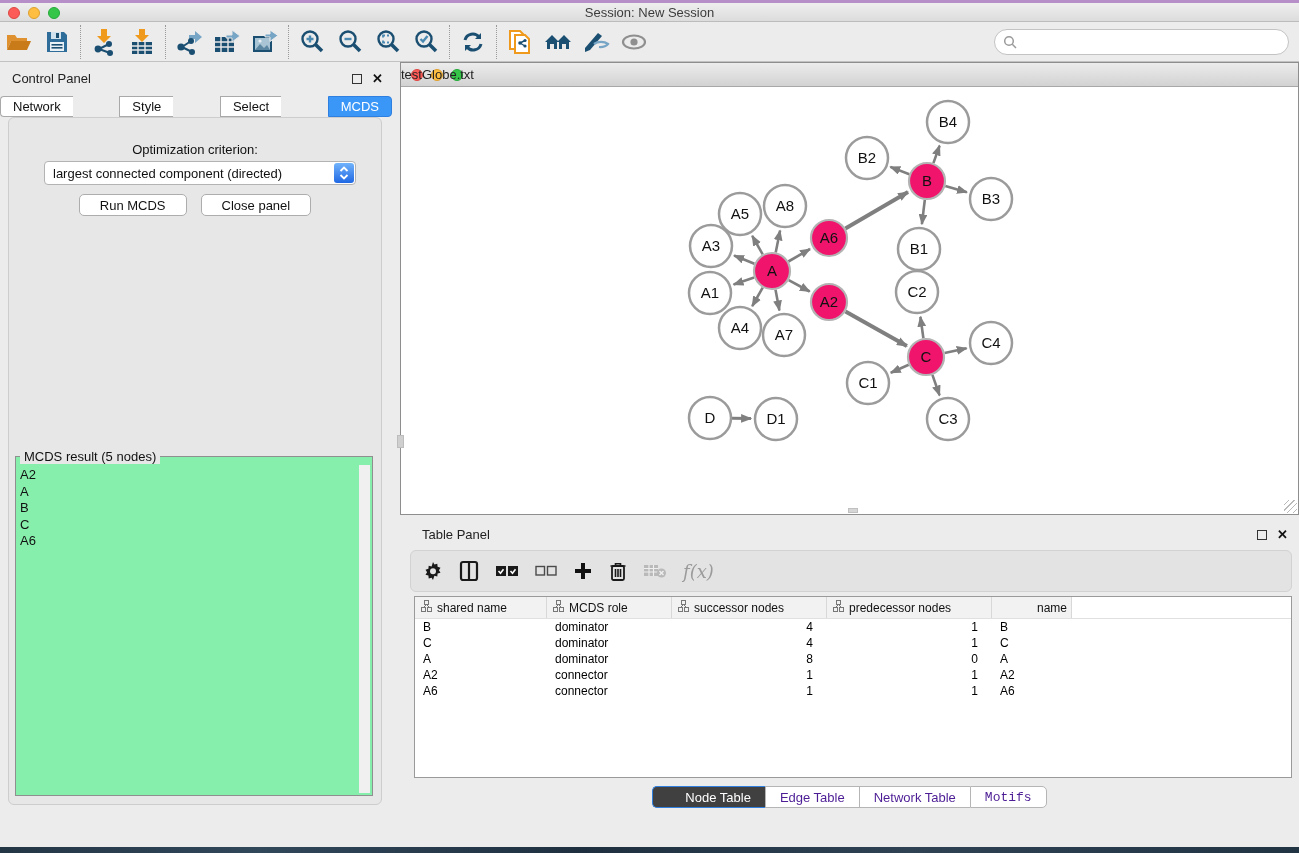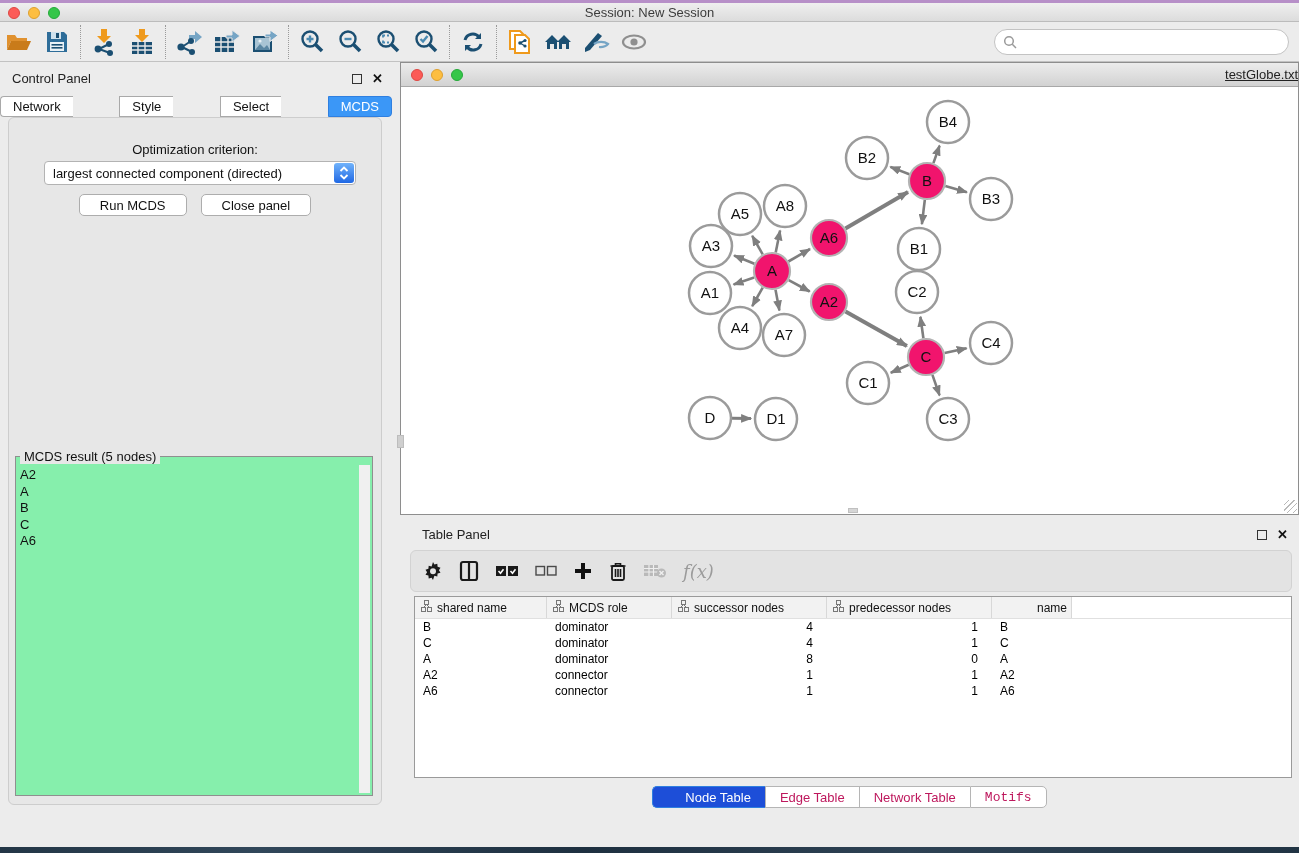--- a/index.html
+++ b/index.html
@@ -45,44 +45,44 @@
   .result-box { position:absolute; left:6px; right:8px; top:338px; bottom:8px; border:1px solid #8f8f8f; background:#86efac; }
   .result-legend { position:absolute; top:-8px; left:4px; background:#e7e7e7; padding:0 4px; font-size:13px; color:#111; }
   .result-list { position:absolute; inset:10px 14px 2px 4px; overflow:hidden; }
   .ritem { font-size:13px; line-height:16.5px; color:#111; }
   .result-scroll { position:absolute; top:8px; bottom:2px; right:2px; width:11px; background:#f0f0f0; }
 
   
   .net-window { position:absolute; left:400px; top:62px; width:899px; height:453px; background:#fff; border:1px solid #8e8e8e; }
   .net-titlebar { position:absolute; top:0; left:0; right:0; height:24px; background:linear-gradient(#ececec,#d2d2d2); border-bottom:1px solid #a8a8a8; }
   .net-titlebar .lights{ top:6px; left:10px; }
-  .net-titlebar .title{ position:absolute; left:0; right:0; top:4px; text-align:right; font-size:13px; color:#222;text-decoration:underline; }
+  .net-titlebar .title{ position:absolute; left:0; right:0; top:4px; text-align:left; font-size:13px; color:#222; }
   .net-content { position:absolute; top:24px; left:0; right:0; bottom:0; background:#fff; overflow:hidden; }
   .vthumb { position:absolute; left:-4px; top:372px; width:7px; height:13px; background:#cfcfcf; border:1px solid #bdbdbd; }
   .hthumb { position:absolute; left:447px; bottom:1px; width:10px; height:5px; background:#d6d6d6; border:1px solid #c0c0c0; }
   .resize-grip { position:absolute; right:1px; bottom:1px; width:13px; height:13px;
      background:repeating-linear-gradient(135deg, transparent 0 3px, #b9b9b9 3px 4px); }
 
   
   .table-panel { position:absolute; left:400px; top:518px; width:899px; height:300px; background:#ececec; }
   .tbl-toolbar { position:absolute; left:10px; right:7px; top:32px; height:42px; background:#e3e3e3; border:1px solid #d2d2d2; border-radius:6px; display:flex; align-items:center; padding-left:12px; gap:16px; }
   .tti { display:flex; align-items:center; justify-content:center; height:30px; }
   .fx { font-family:"DejaVu Serif",serif; font-style:italic; font-size:18px; color:#9b9b9b; }
   .tbl-box { position:absolute; left:14px; right:7px; top:78px; bottom:40px; background:#fff; border:1px solid #9a9a9a; overflow:hidden; }
   .thead { display:flex; height:22px; border-bottom:1px solid #e0e0e0; }
   .hcell { background:#f2f2f2; border-right:1px solid #d8d8d8; font-size:12px; color:#111; display:flex; align-items:center; padding:0 4px 0 6px; gap:5px; }
   .hcell.center { justify-content:flex-end; }
   .trow { display:flex; height:16px; }
   .tcell { font-size:12px; color:#000; line-height:16px; padding:0 14px 0 8px; white-space:nowrap; }
   .tcell.right { text-align:right; }
   .tbl-tabs { position:absolute; bottom:10px; left:0; right:0; display:flex; justify-content:center; }
-  .ttab { height:22px; padding:3px 14px; background:#fff; border:1px solid #b5b5b5; border-right:none; font-size:13px; color:#be185d; }
+  .ttab { height:22px; padding:3px 14px; background:#fff; border:1px solid #b5b5b5; border-right:none; font-size:13px; color:#4c1d95; }
   .ttab:first-child{ border-radius:5px 0 0 5px; }
   .ttab:last-child{ border-right:1px solid #b5b5b5; border-radius:0 5px 5px 0;font-family:Liberation Mono, monospace; }
-  .ttab.active{ background:#1d4ed8; border-color:#2f7fe0; color:#fff;padding-left:32px; }
+  .ttab.active{ background:#404040; border-color:#2f7fe0; color:#fff;padding-left:32px; }
 
   
   .statusbar { position:absolute; left:0; top:818px; width:100%; height:29px; background:#ececec; border-top:1px solid #bdbdbd; }
   .list-btn { position:absolute; left:8px; top:4px; width:27px; height:21px; background:#f4f4f4; border:1px solid #b9b9b9; display:flex; align-items:center; justify-content:center; }
   .mem-btn { position:absolute; right:7px; top:4px; width:81px; height:21px; background:#fdfdfd; border:1px solid #c2c2c2; border-radius:3px; display:flex; align-items:center; justify-content:center; gap:6px; font-size:12px; color:#111; }
   .mem-dot { width:11px; height:11px; border-radius:50%; background:#1fa33c; }
   .desktop-strip { position:absolute; left:0; top:847px; width:100%; height:6px;
      background:linear-gradient(90deg,#233646,#31475a 20%,#1e3040 45%,#2e4254 70%,#213444); }
 </style>
 </head>

